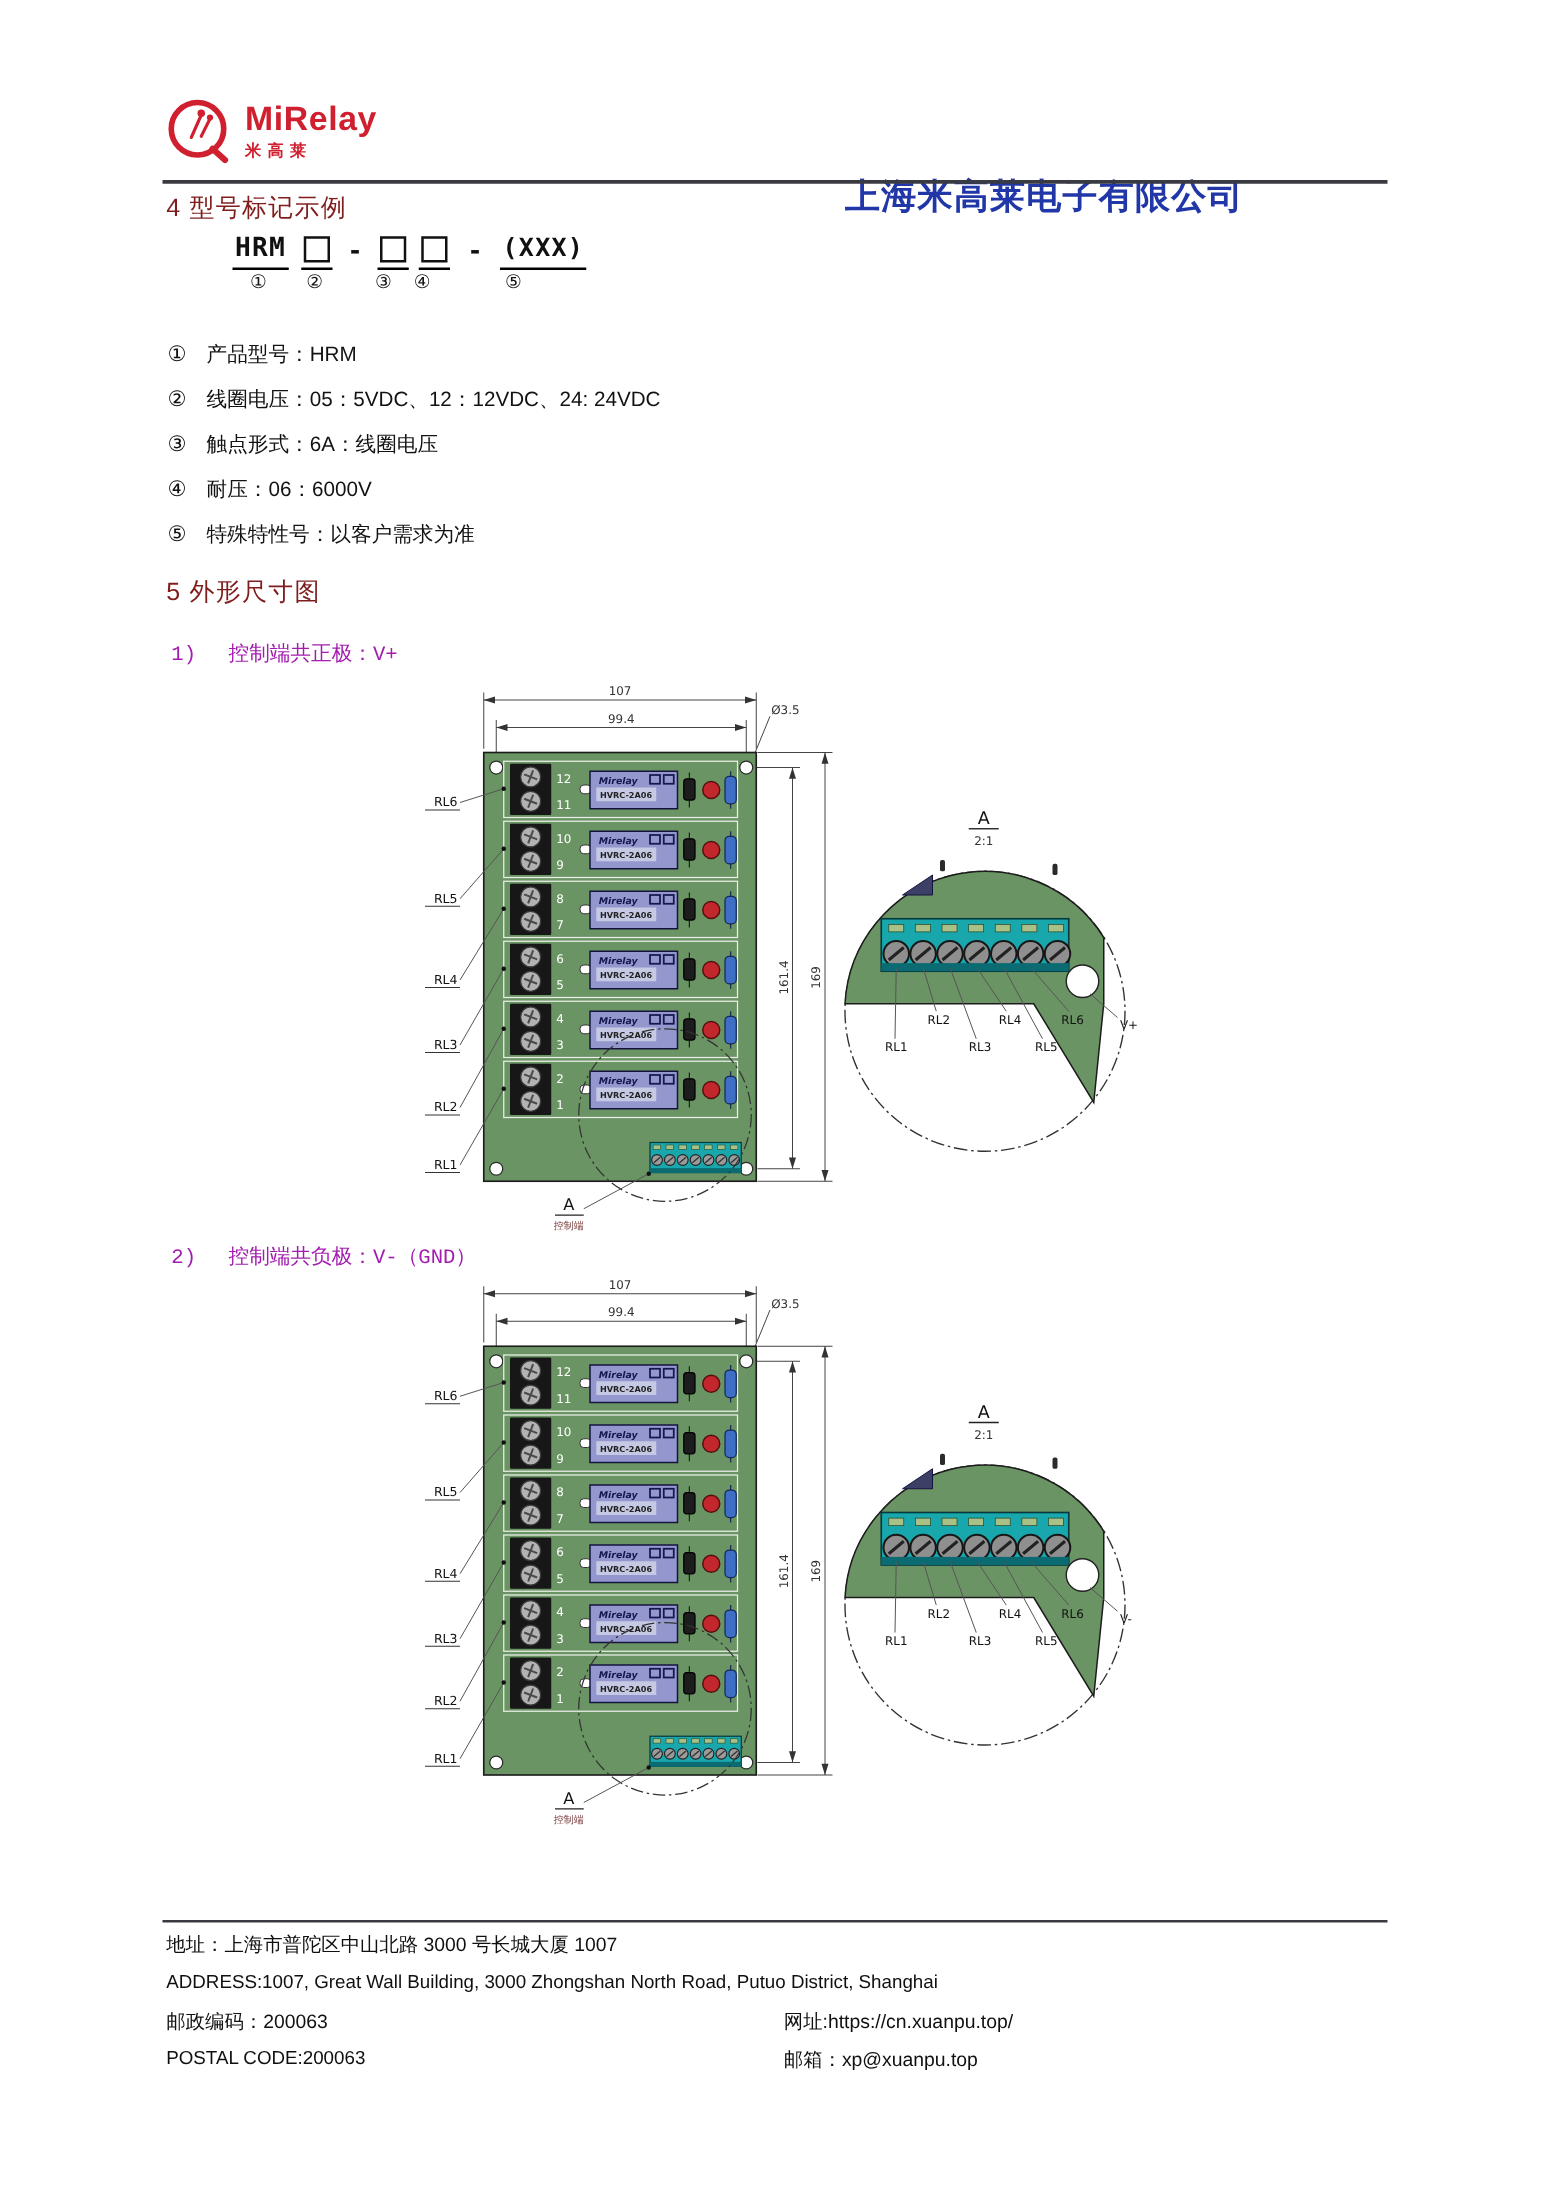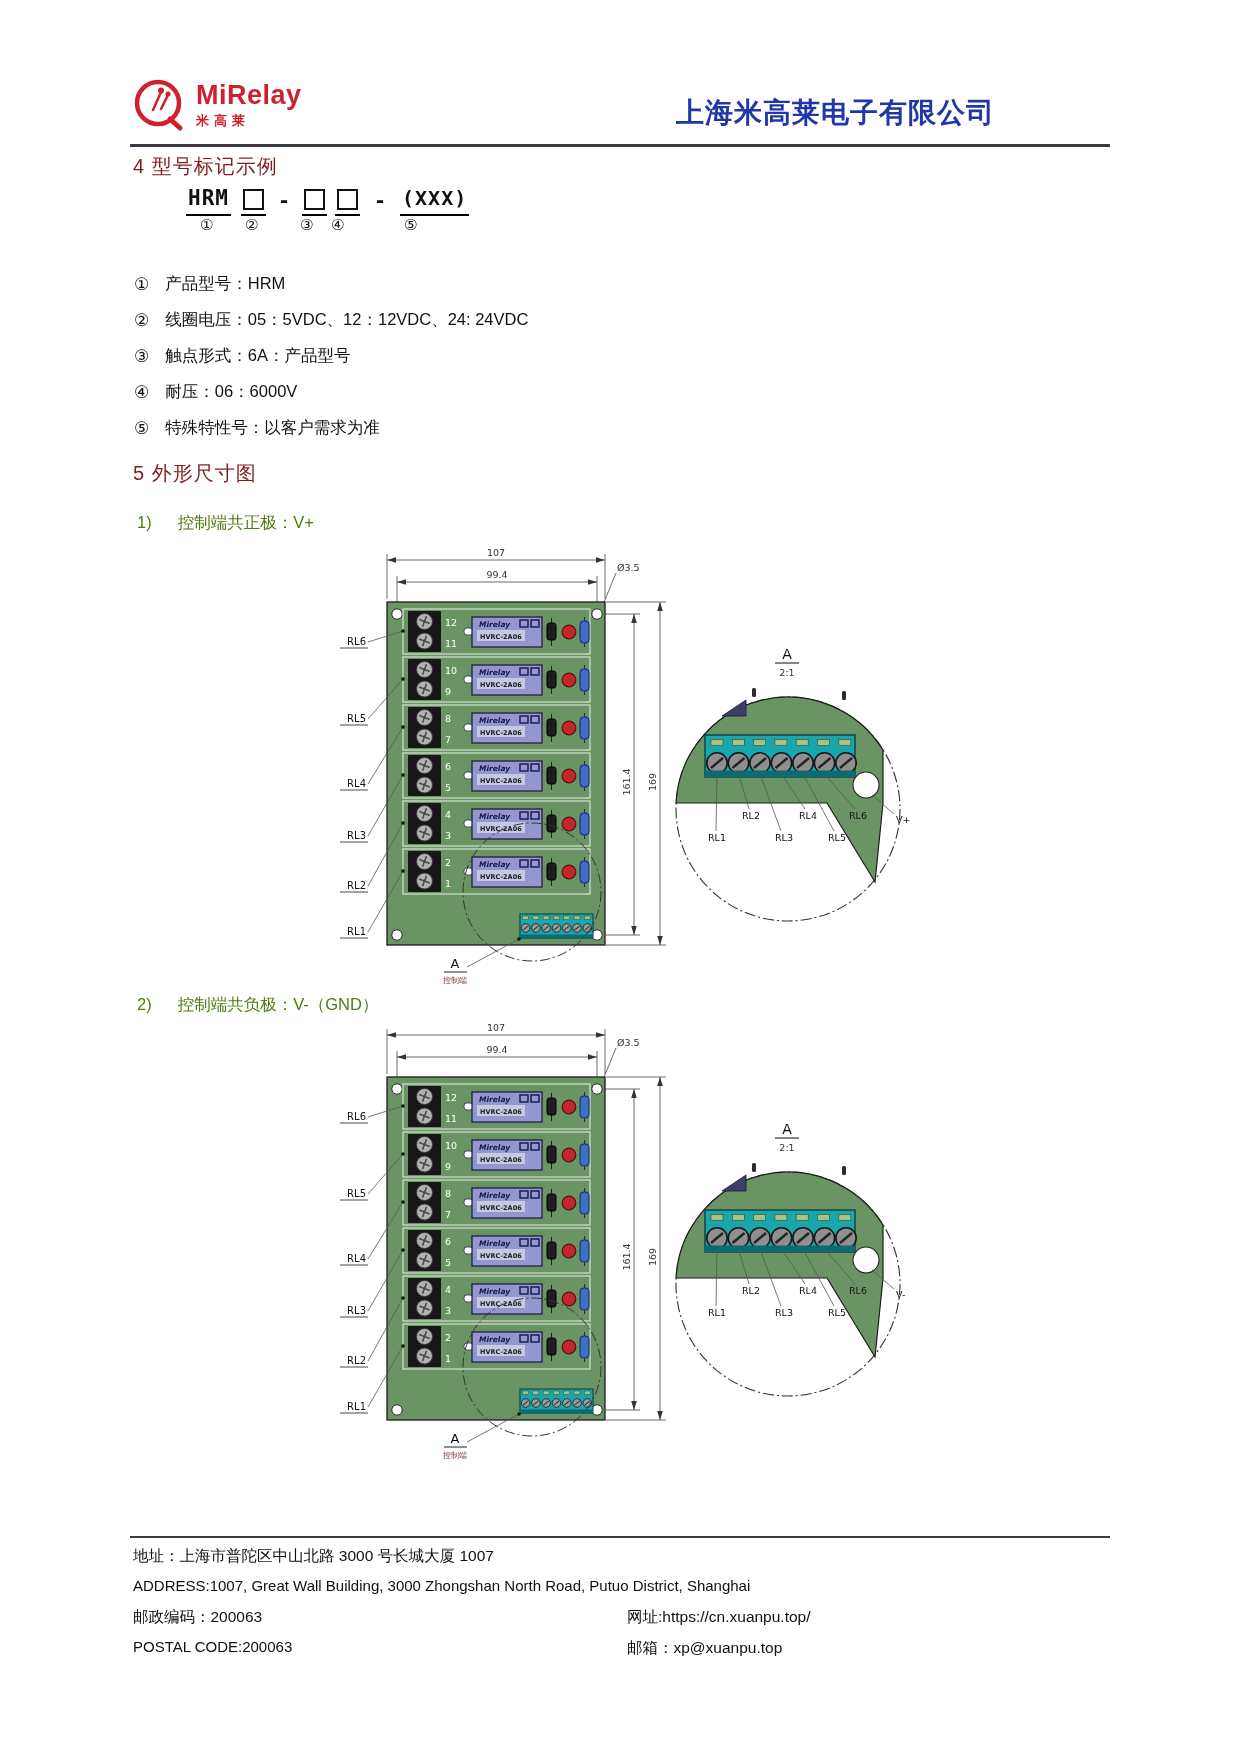--- a/index.html
+++ b/index.html
@@ -2,25 +2,25 @@
 <html><head>
 <meta charset="utf-8">
 <style>
   html,body{margin:0;padding:0;background:#fff;}
   .page{position:relative;width:1240px;height:1754px;background:#fff;overflow:hidden;
         font-family:"Liberation Sans","DejaVu Sans",sans-serif;color:#111;}
   .abs{position:absolute;}
   
   .brand-text{color:#d0202f;font-weight:800;font-size:27px;letter-spacing:0.5px;line-height:1;}
   .brand-cn{color:#d0202f;font-weight:700;font-size:13px;letter-spacing:5px;margin-top:3px;}
-  .company{color:#2137a8;font-size:28px;font-weight:600;letter-spacing:1px;}
+  .company{color:#2137a8;font-size:28px;font-weight:600;letter-spacing:1px;margin-top:44px;}
   .rule{background:#3a3a42;height:2.5px;}
   
   .sec-title{font-size:20px;font-weight:500;color:#7f1d1d;letter-spacing:1px;}
-  .sub-head{font-size:16.5px;color:#4d7c0f;}
+  .sub-head{font-size:16.5px;color:#a21caf;font-family:Liberation Mono, monospace;}
   .sub-head .num{margin-right:26px;}
   
   .model-line{display:flex;align-items:flex-end;font-family:"DejaVu Sans Mono","Liberation Mono",monospace;}
   .u{border-bottom:2.2px solid #000;padding:0 2px 4px 2px;display:inline-flex;align-items:center;}
   .hrm{font-size:21px;font-weight:bold;letter-spacing:1px;}
   .slot{width:17px;height:17px;border:2.4px solid #111;display:inline-block;background:#fff;}
   .mdash{font-size:20px;font-weight:bold;margin:0 12px;padding-bottom:4px;}
   .xxx{font-size:20px;font-weight:bold;letter-spacing:1px;}
   .mark{font-size:15px;color:#161616;}
   
@@ -92,21 +92,21 @@
     <div class="spec-item">
         <span class="circ">①</span>
         <span>产品型号：HRM</span>
       </div>
     <div class="spec-item">
         <span class="circ">②</span>
         <span>线圈电压：05：5VDC、12：12VDC、24: 24VDC</span>
       </div>
     <div class="spec-item">
         <span class="circ">③</span>
-        <span>触点形式：6A：产品型号</span>
+        <span>触点形式：6A：线圈电压</span>
       </div>
     <div class="spec-item">
         <span class="circ">④</span>
         <span>耐压：06：6000V</span>
       </div>
     <div class="spec-item">
         <span class="circ">⑤</span>
         <span>特殊特性号：以客户需求为准</span>
       </div>
   </div>

